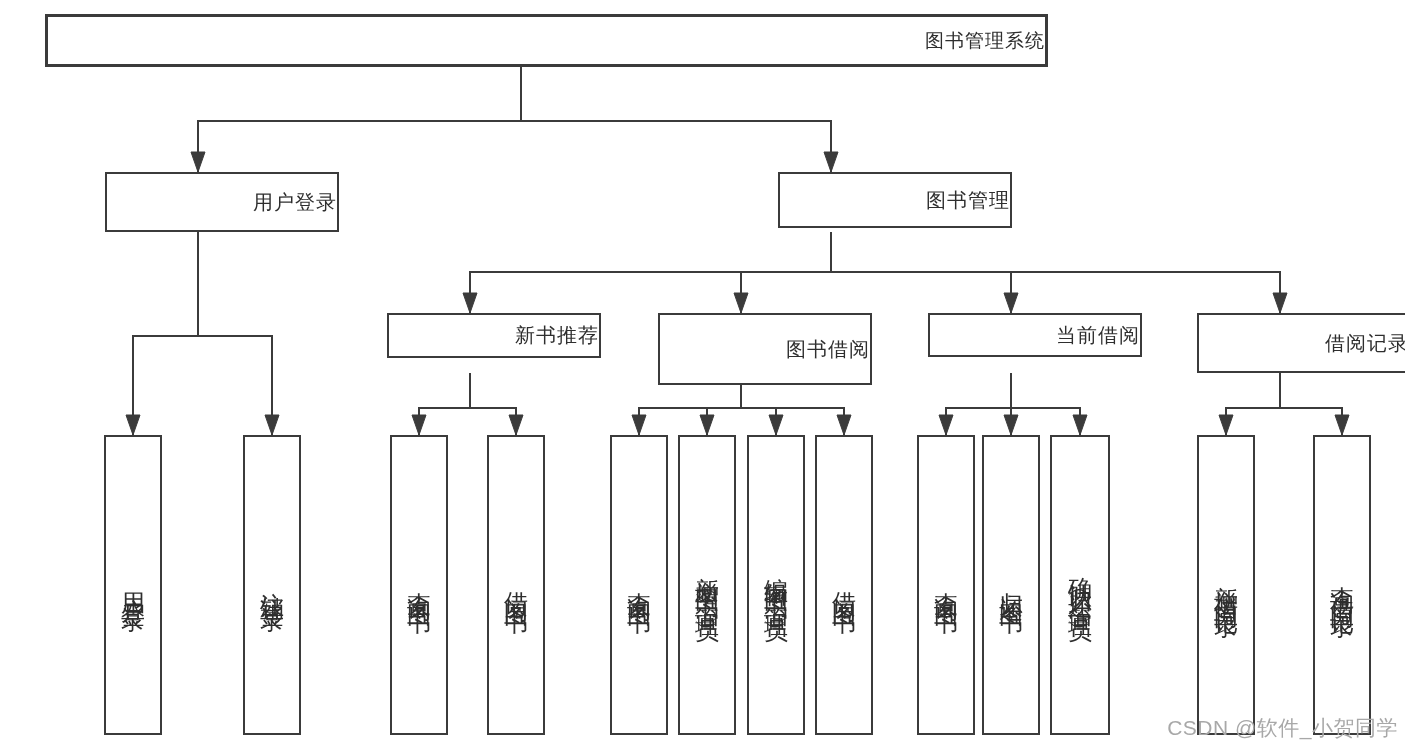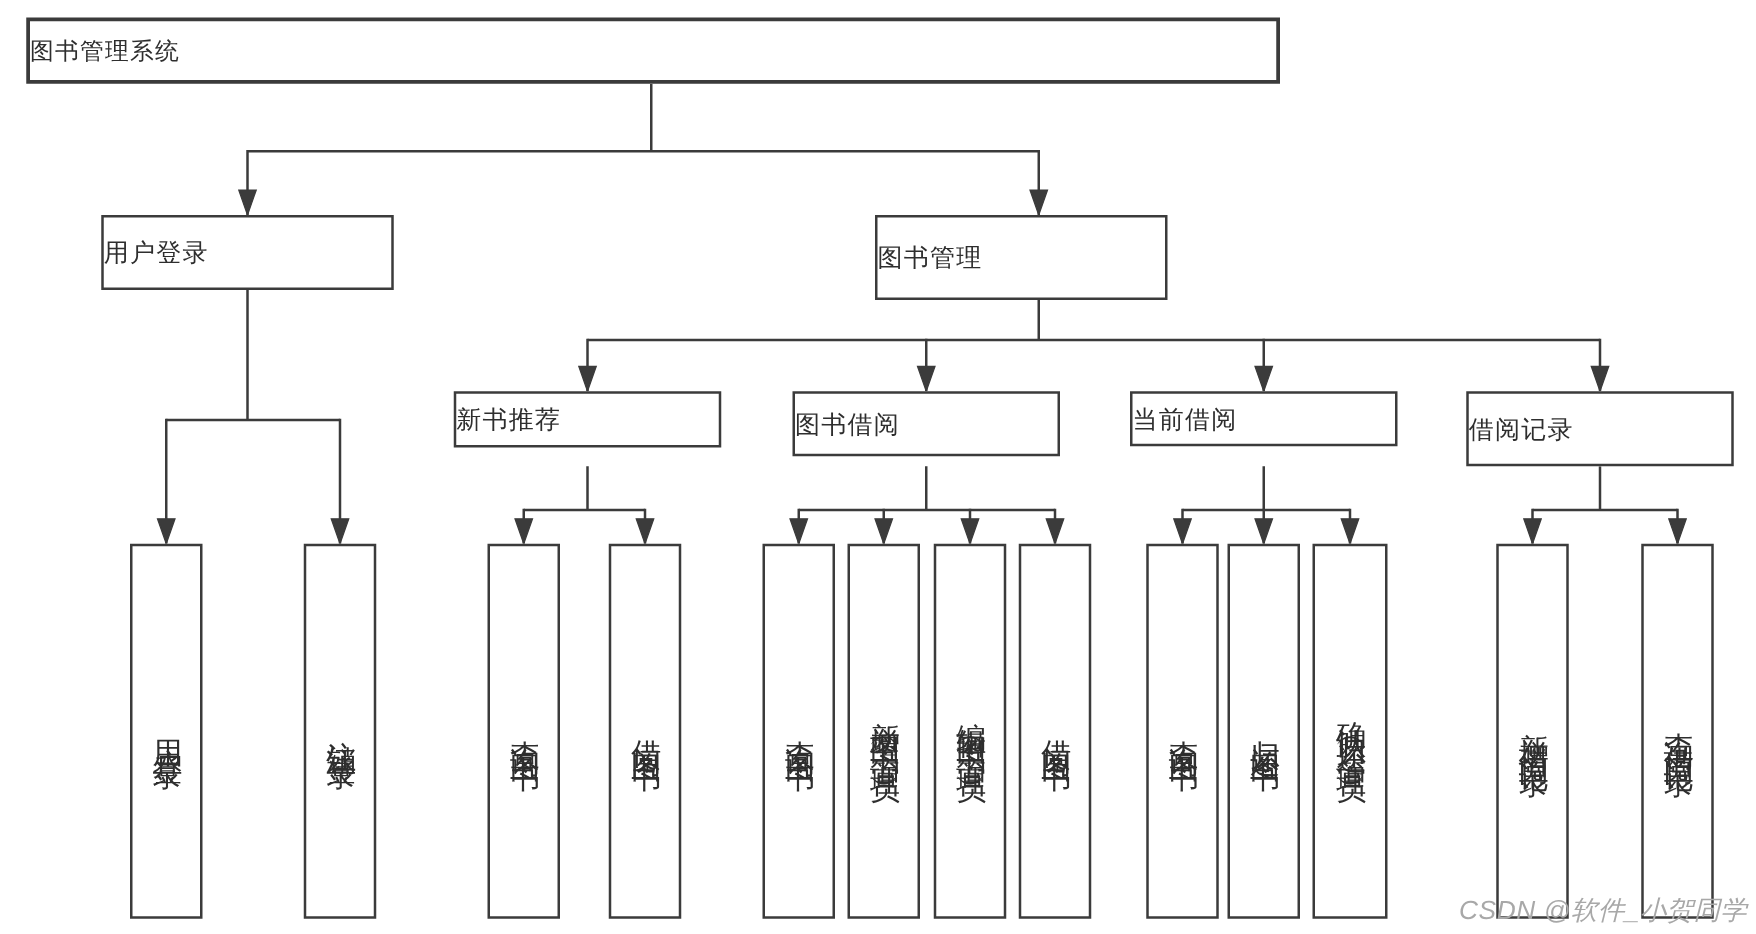--- a/index.html
+++ b/index.html
@@ -9,26 +9,27 @@
     background:#ffffff;
     font-family:"Liberation Sans","DejaVu Sans",sans-serif;
     overflow:hidden;
   }
   svg.wires{position:absolute;left:0;top:0;z-index:1;}
   .hbox{
     position:absolute;
     box-sizing:border-box;
     border:2px solid #3b3b3b;
     background:#ffffff;
-    display:flex;align-items:center;justify-content:flex-start;
+    display:flex;align-items:center;justify-content:flex-end;
     z-index:2;
     color:#2e2e2e;
     font-size:20px;
     letter-spacing:1px;
     white-space:nowrap;
+    margin-left:24px;
   }
   .hbox.root{border-width:3px;font-size:19px;}
   .vbox{
     position:absolute;
     box-sizing:border-box;
     width:58px;height:300px;
     border:2px solid #3b3b3b;
     background:#ffffff;
     display:flex;align-items:center;justify-content:center;
     z-index:2;
@@ -44,21 +45,20 @@
     white-space:nowrap;
   }
   .watermark{
     position:absolute;
     top:714px;right:7px;
     z-index:10;
     font-size:21px;
     color:#a8a8a8;
     letter-spacing:0.5px;
     white-space:nowrap;
-    font-style:italic;
   }
 </style>
 </head>
 <body>
 
 <div class="canvas">
 
   <svg class="wires" width="1405" height="747" viewBox="0 0 1405 747">
     <defs>
       <marker id="arw" markerUnits="userSpaceOnUse" markerWidth="16" markerHeight="22" viewBox="0 0 16 22" refX="8" refY="21" orient="0">
@@ -102,28 +102,28 @@
     </g>
   </svg>
 
   <div class="hbox root" style="left:21px;top:14px;width:1003px;height:53px">
     <span>图书管理系统</span>
   </div>
 
   <div class="hbox" style="left:81px;top:172px;width:234px;height:60px">
     <span>用户登录</span>
   </div>
-  <div class="hbox" style="left:700px;top:172px;width:234px;height:68px">
+  <div class="hbox" style="left:754px;top:172px;width:234px;height:56px">
     <span>图书管理</span>
   </div>
 
   <div class="hbox" style="left:363px;top:313px;width:214px;height:45px">
     <span>新书推荐</span>
   </div>
-  <div class="hbox" style="left:634px;top:313px;width:214px;height:52px">
+  <div class="hbox" style="left:634px;top:313px;width:214px;height:72px">
     <span>图书借阅</span>
   </div>
   <div class="hbox" style="left:904px;top:313px;width:214px;height:44px">
     <span>当前借阅</span>
   </div>
   <div class="hbox" style="left:1173px;top:313px;width:214px;height:60px">
     <span>借阅记录</span>
   </div>
 
   <div class="vbox" style="left:104px;top:435px">

